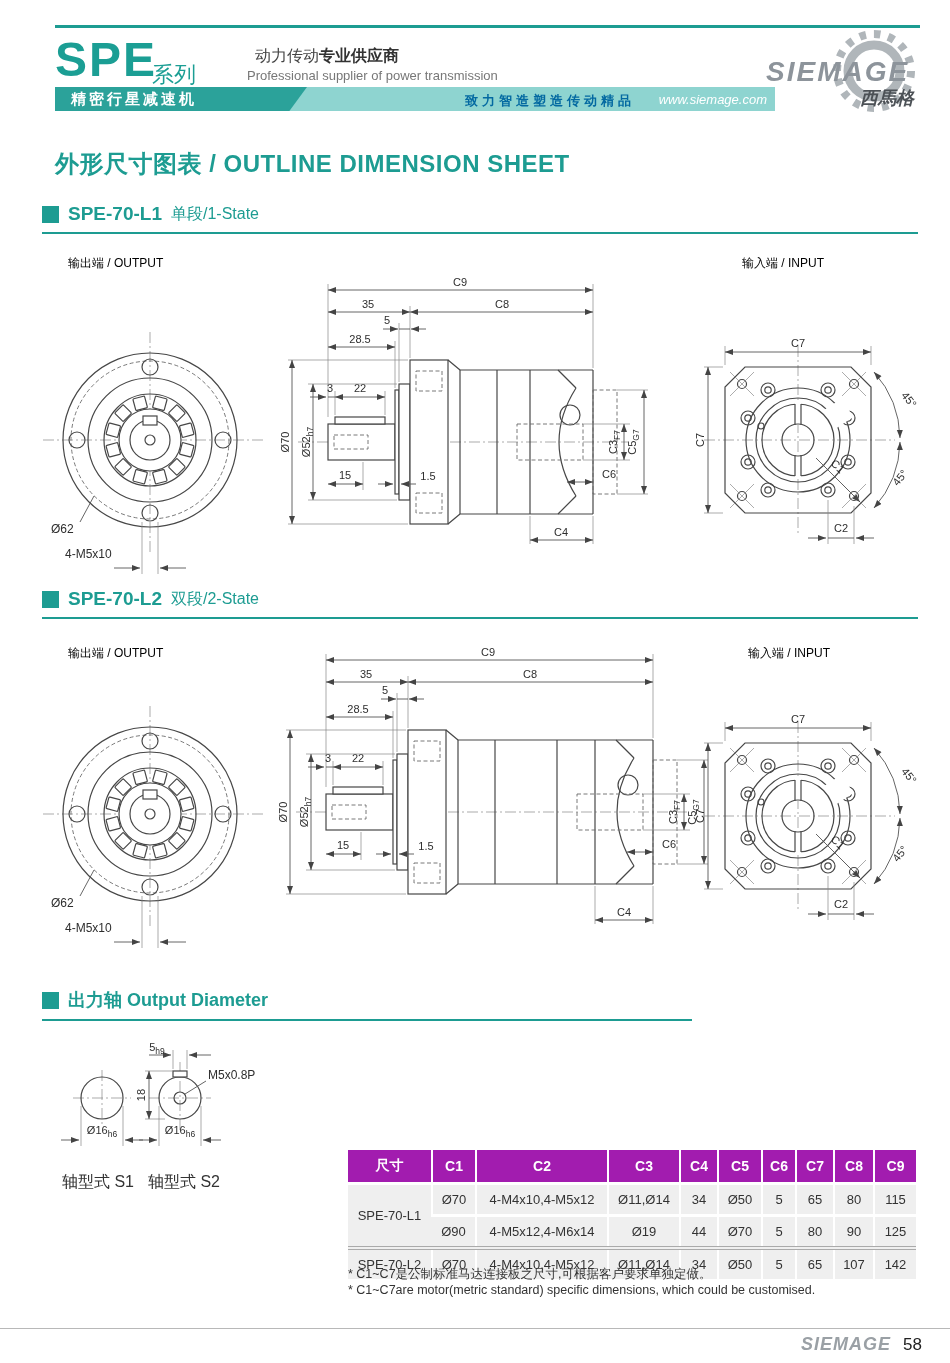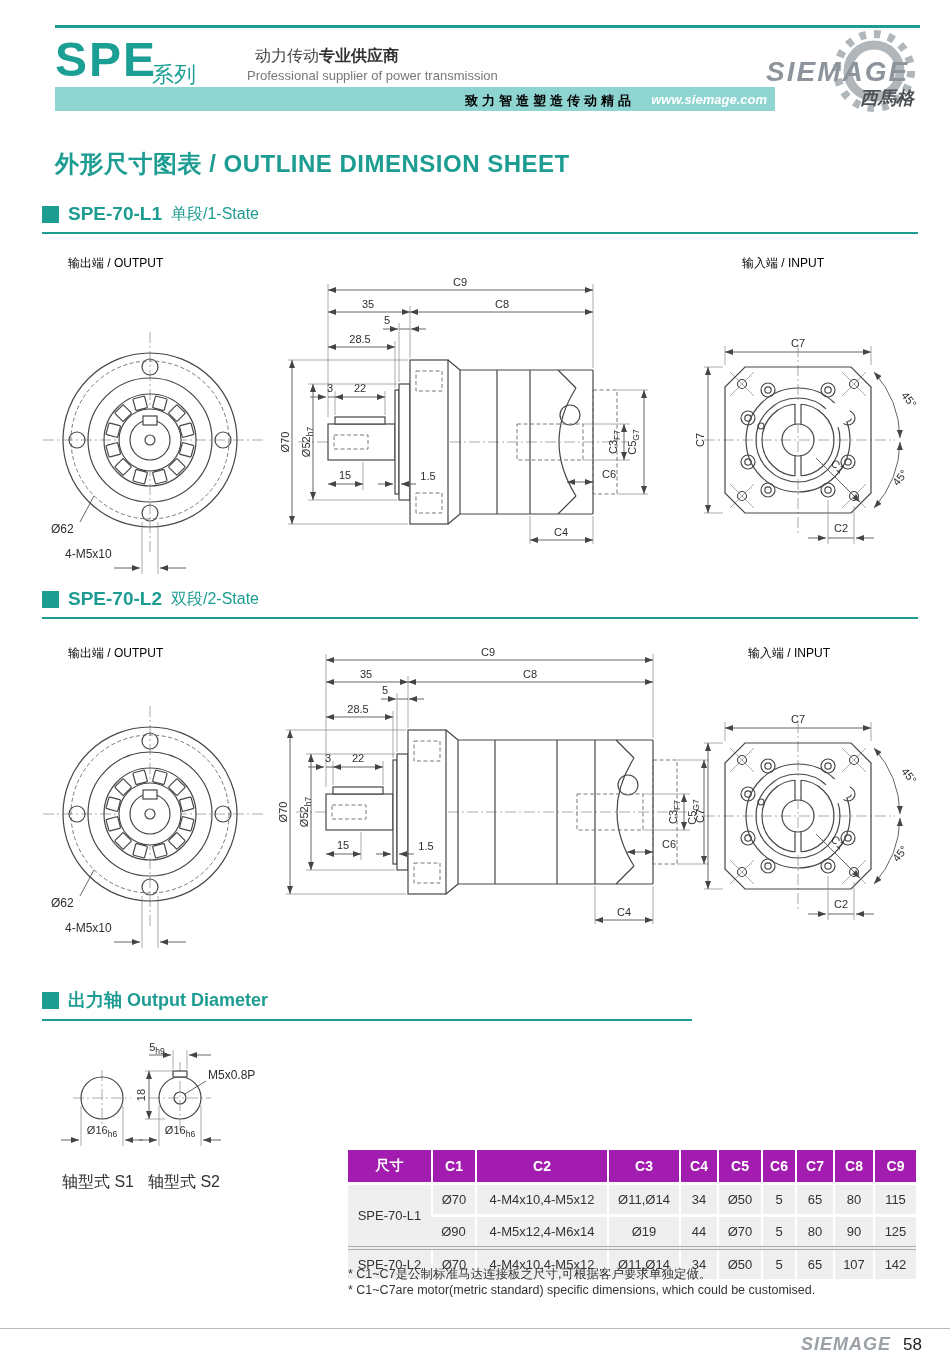--- a/index.html
+++ b/index.html
@@ -6,22 +6,22 @@
 body{position:relative;width:950px;height:1363px;background:#fff;font-family:"Liberation Sans",sans-serif;color:#333;overflow:hidden}
 .abs{position:absolute}
 .toprule{left:55px;top:25px;width:865px;height:3px;background:#1d9c92}
 .spe{left:55px;top:36px;font-size:48px;font-weight:bold;color:#1b9e94;letter-spacing:2px;line-height:1}
 .series{left:152px;top:60px;font-size:22px;color:#1b9e94;font-weight:normal}
 .tag1{left:255px;top:46px;font-size:16px;color:#444}
 .tag1 b{color:#333}
 .tag2{left:247px;top:68px;font-size:13px;color:#777}
 .banner{left:55px;top:87px;width:720px;height:24px;background:#8ed4d0}
 .banner-dark{position:absolute;left:0;top:0;width:252px;height:24px;background:#2ba29a;clip-path:polygon(0 0,100% 0,93% 100%,0 100%);color:#fff;font-weight:bold;font-size:15px;line-height:24px;padding-left:16px;letter-spacing:3px;box-sizing:border-box}
-.banner-slogan{position:absolute;right:140px;top:5px;font-size:13px;color:#000000;letter-spacing:4px;font-weight:bold}
-.banner-web{position:absolute;right:8px;top:5px;font-size:13px;color:#fff;font-weight:bold;font-style:italic}
+.banner-slogan{position:absolute;right:140px;top:5px;font-size:13px;color:#0369a1;letter-spacing:4px;font-weight:bold}
+.banner-web{position:absolute;right:8px;top:5px;font-size:13px;color:#fff;font-weight:normal;font-style:italic}
 .logo{left:762px;top:24px}
 .title{left:55px;top:148px;font-size:24px;font-weight:bold;color:#1d9c92;letter-spacing:.5px}
 .sec{left:42px;display:flex;align-items:center;gap:9px;border-bottom:2px solid #1d9c92;padding-bottom:7px}
 .sec .sq{width:17px;height:17px;background:#1d9c92;flex:none}
 .sec .model{font-size:19px;font-weight:bold;color:#1d9c92}
 .sec .stype{font-size:16px;color:#1d9c92}
 .viewlabel{font-size:12px;color:#000000}
 svg{overflow:visible}
 .out{stroke:#474747;stroke-width:1.2;fill:none}
 .outf{stroke:#474747;stroke-width:1.2;fill:#fff}
@@ -59,20 +59,21 @@
 </defs>
 </svg>
 
 <div class="abs toprule"></div>
 
 <div class="abs spe">SPE</div>
 <div class="abs series">系列</div>
 <div class="abs tag1"><span>动力传动</span><b>专业供应商</b></div>
 <div class="abs tag2">Professional supplier of power transmission</div>
 <div class="abs banner">
+  <div class="banner-dark">精密行星减速机</div>
   <div class="banner-slogan">致力智造塑造传动精品</div>
   <div class="banner-web">www.siemage.com</div>
 </div>
 <svg class="abs logo" width="170" height="95" viewBox="0 0 170 95">
   <g>
     <circle cx="112" cy="47" r="26" fill="none" stroke="#b0b6ba" stroke-width="9"></circle>
     <circle cx="112" cy="47" r="37" fill="none" stroke="#b0b6ba" stroke-width="8" stroke-dasharray="6.5 8"></circle>
   </g>
   <text x="4" y="57" font-size="28" font-style="italic" font-weight="bold" fill="#8d949b" letter-spacing="2">SIEMAGE</text>
   <text x="98" y="80" font-size="18" font-style="italic" font-weight="bold" fill="#4c5156">西馬格</text>

